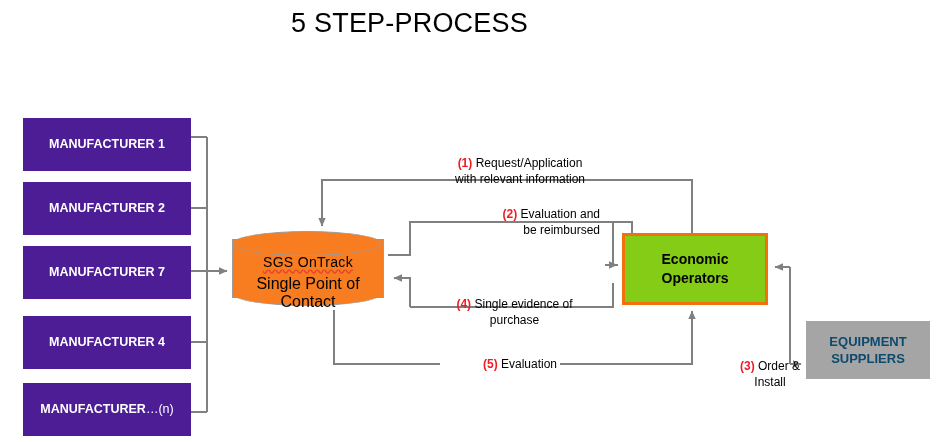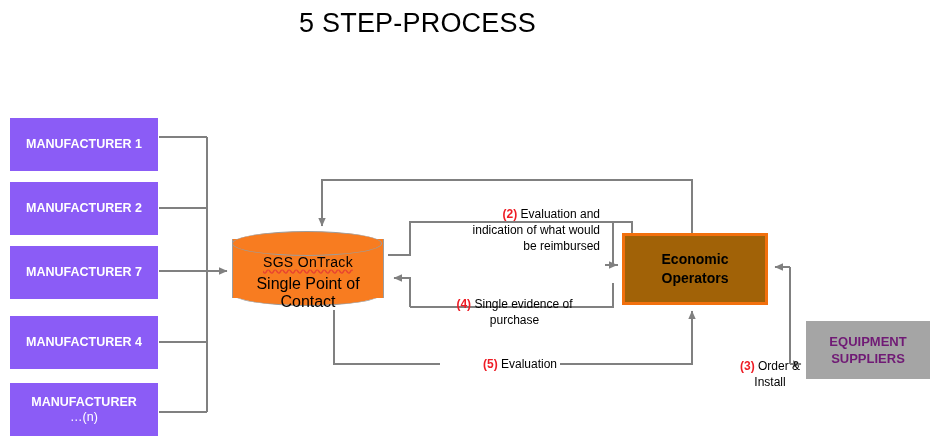--- a/index.html
+++ b/index.html
@@ -1,27 +1,27 @@
 <!DOCTYPE html>
 <html><head>
 <meta charset="utf-8">
 <style>
   html,body{margin:0;padding:0;background:#ffffff;}
   body{font-family:"Liberation Sans","DejaVu Sans",sans-serif;}
   #canvas{position:relative;width:941px;height:442px;background:#ffffff;overflow:hidden;}
 
   #title{
-    position:absolute;left:12px;top:6px;width:811px;
+    position:absolute;left:4px;top:6px;width:811px;
     text-align:center;font-size:27px;color:#000000;
     letter-spacing:0.2px;line-height:34px;
   }
 
   .mfr{
-    position:absolute;left:10px;width:148px;height:53px;
-    background:#8b5cf6;
+    position:absolute;left:23px;width:168px;height:53px;
+    background:#4c1d95;
     display:flex;align-items:center;justify-content:center;
     color:#ffffff;font-weight:bold;font-size:12.5px;
     text-align:center;line-height:15px;
   }
   .mfr .sub{font-weight:normal;font-size:12.5px;display:block;}
 
   #cyl{position:absolute;left:232px;top:231px;width:152px;height:76px;}
   #cyl .body{
     position:absolute;left:0;top:8px;width:150px;height:59px;
     background:#f87c20;border-left:1px solid #9c9c9c;border-right:1px solid #9c9c9c;
@@ -42,30 +42,30 @@
   #cyl .t1{
     font-weight:normal;font-size:14px;color:#000;display:inline-block;
     letter-spacing:0.3px;
     text-decoration:underline wavy #e8432f;
     text-underline-offset:2px;
   }
   #cyl .t2{font-size:16px;color:#000;margin-top:4px;}
 
   #eco{
     position:absolute;left:622px;top:233px;width:146px;height:72px;
-    background:#a16207;border:3px solid #f2700d;box-sizing:border-box;
+    background:#84cc16;border:3px solid #f2700d;box-sizing:border-box;
     display:flex;align-items:center;justify-content:center;
     font-weight:bold;font-size:14px;color:#000;text-align:left;line-height:19px;
   }
 
   #sup{
     position:absolute;left:806px;top:321px;width:124px;height:58px;
     background:#a5a5a5;
     display:flex;align-items:center;justify-content:center;
-    color:#701a75;font-weight:bold;font-size:13px;
+    color:#0c4a6e;font-weight:bold;font-size:13px;
     text-align:center;line-height:17px;
   }
 
   .lbl{position:absolute;font-size:12px;color:#000;line-height:16px;text-align:center;}
   .lbl .n{color:#ee1c25;font-weight:bold;}
 
   svg#wires{position:absolute;left:0;top:0;width:941px;height:442px;}
 </style>
 </head>
 <body>
@@ -118,21 +118,21 @@
   </div>
   <div class="mfr" style="top:182px">
     <span>MANUFACTURER 2</span>
   </div>
   <div class="mfr" style="top:246px">
     <span>MANUFACTURER 7</span>
   </div>
   <div class="mfr" style="top:316px">
     <span>MANUFACTURER 4</span>
   </div>
-  <div class="mfr" style="top:383px;flex-direction:column;">
+  <div class="mfr" style="top:383px;">
     <span>MANUFACTURER</span>
     <span class="sub">…(n)</span>
   </div>
 
   <div id="cyl">
     <div class="bottom"></div>
     <div class="body"></div>
     <div class="top"></div>
     <div class="txt">
       <div><span class="t1">SGS OnTrack</span></div>
@@ -147,25 +147,29 @@
     </div>
   </div>
 
   <div id="sup">
     <div>
       <div>EQUIPMENT</div>
       <div>SUPPLIERS</div>
     </div>
   </div>
 
+  <div class="lbl" style="left:420px;top:155px;width:200px;">
+    <div><span class="n">(1)</span>
+      <span>Request/Application</span></div>
+    <div>with relevant information</div>
+  </div>
 
   <div class="lbl" style="left:440px;top:206px;width:160px;text-align:right;">
     <div><span class="n">(2)</span>
       <span>Evaluation and</span></div>
-    <div>indication of what would</div>
     <div>be reimbursed</div>
   </div>
 
   <div class="lbl" style="left:725px;top:358px;width:90px;">
     <div><span class="n">(3)</span>
       <span>Order &amp;</span></div>
     <div>Install</div>
   </div>
 
   <div class="lbl" style="left:432px;top:296px;width:165px;">

